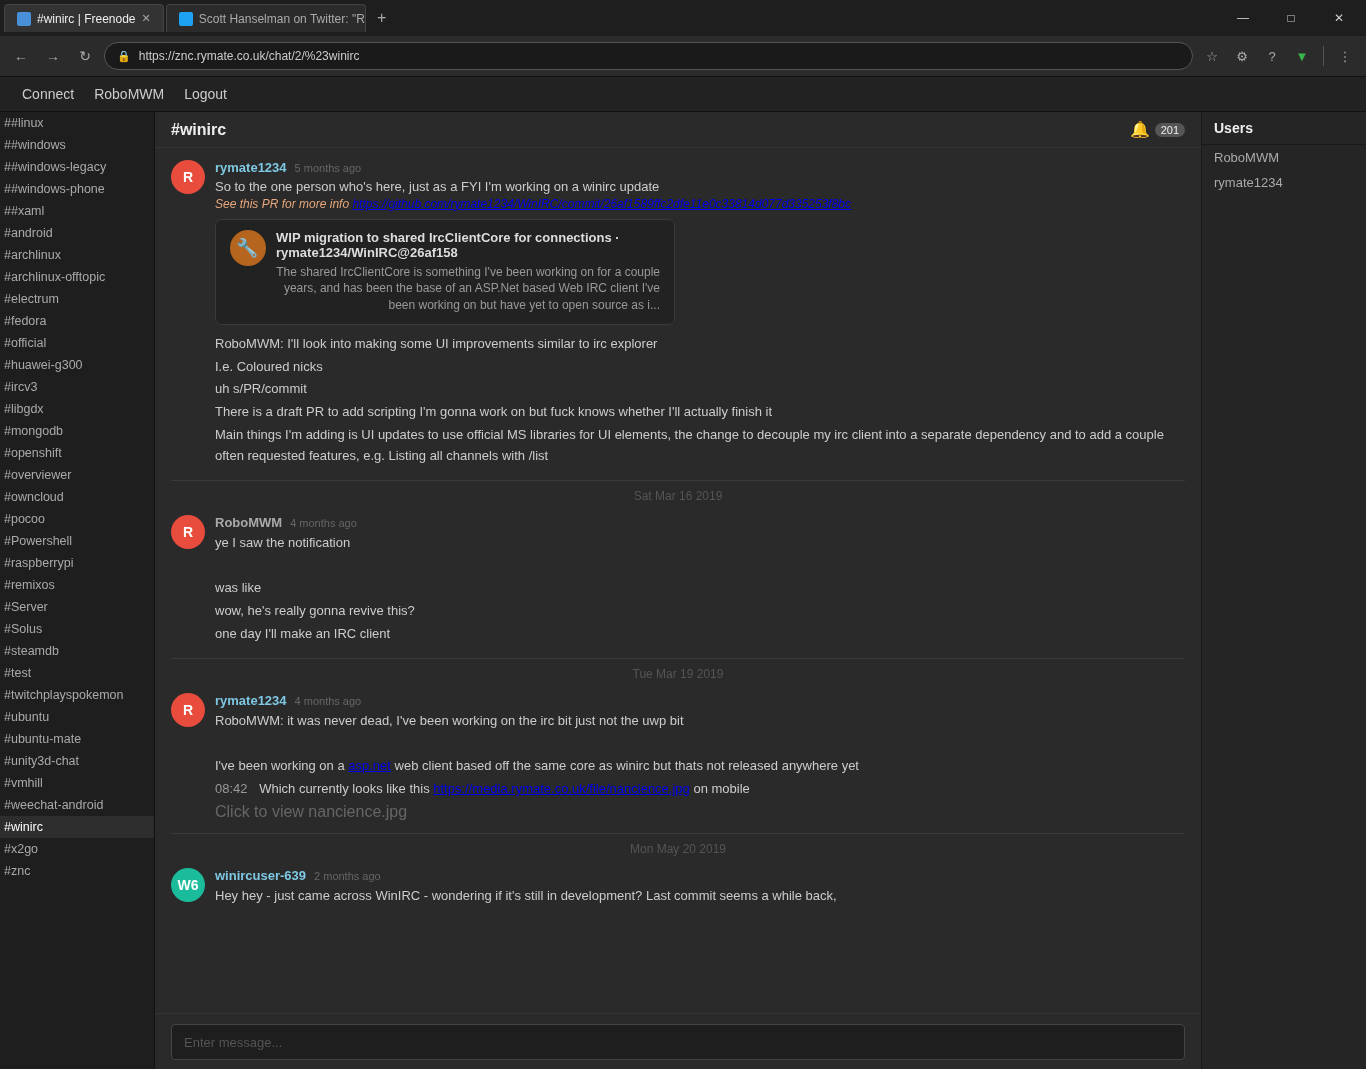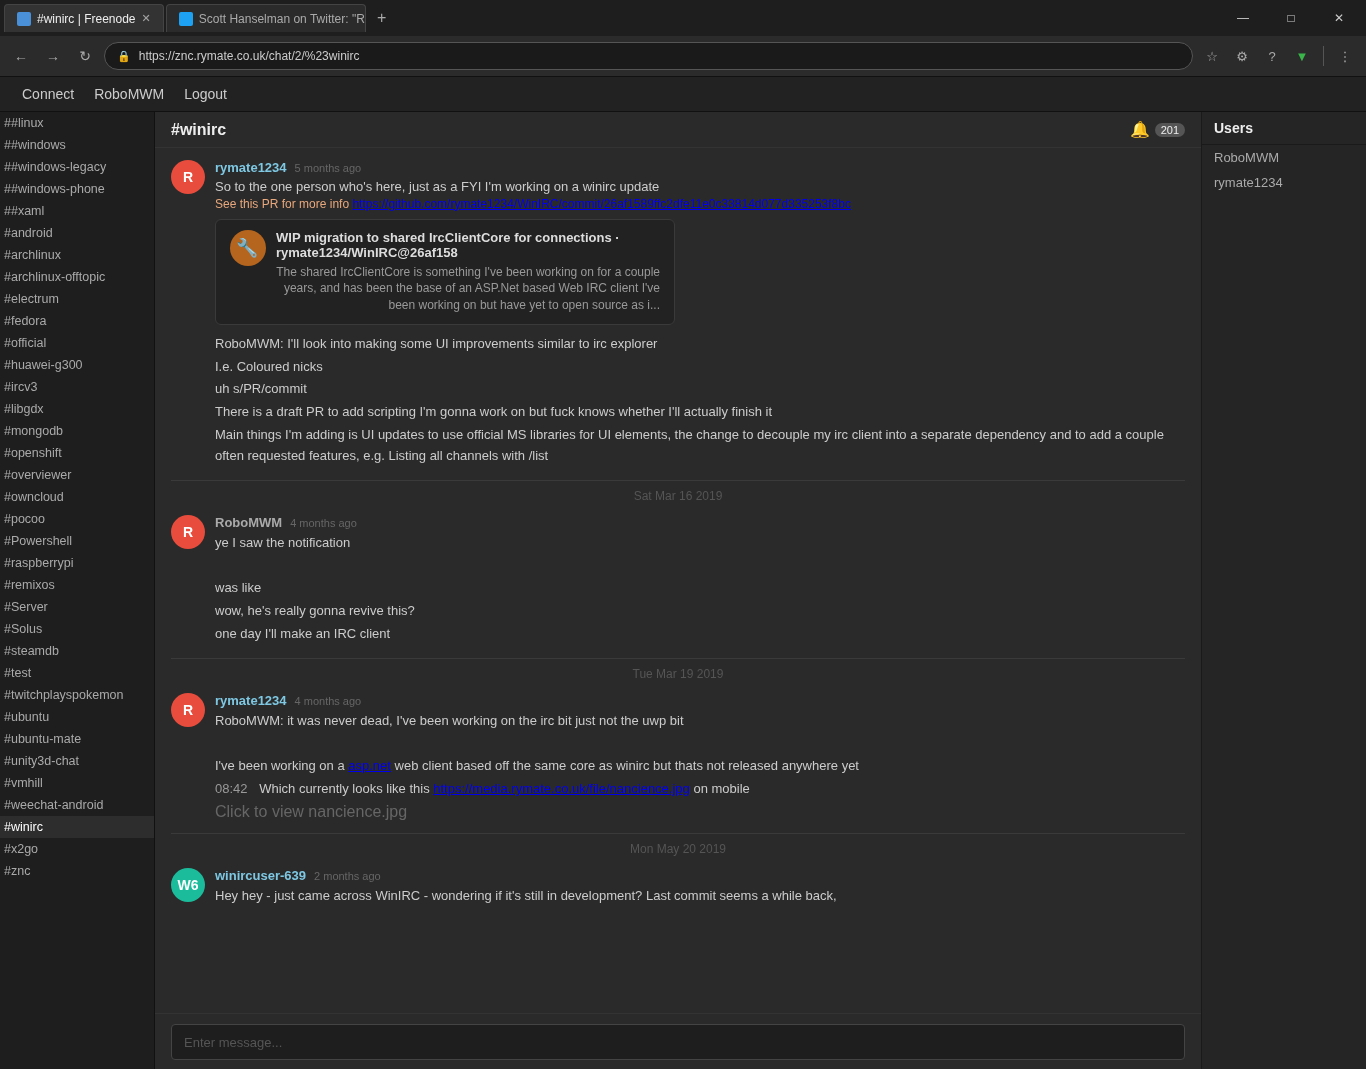--- a/index.html
+++ b/index.html
@@ -315,20 +315,21 @@
       color: #999;
       font-size: 12px;
       line-height: 1.4;
       text-align: right;
     }
 
     .info-line {
       color: #e8a87c;
       font-size: 12px;
       margin-bottom: 3px;
+      font-style: italic;
     }
     .image-preview {
       font-size: 16px;
       color: #666;
       margin-top: 2px;
     }
 
     .chat-input-area {
       padding: 10px 16px;
       background: #2a2a2a;

